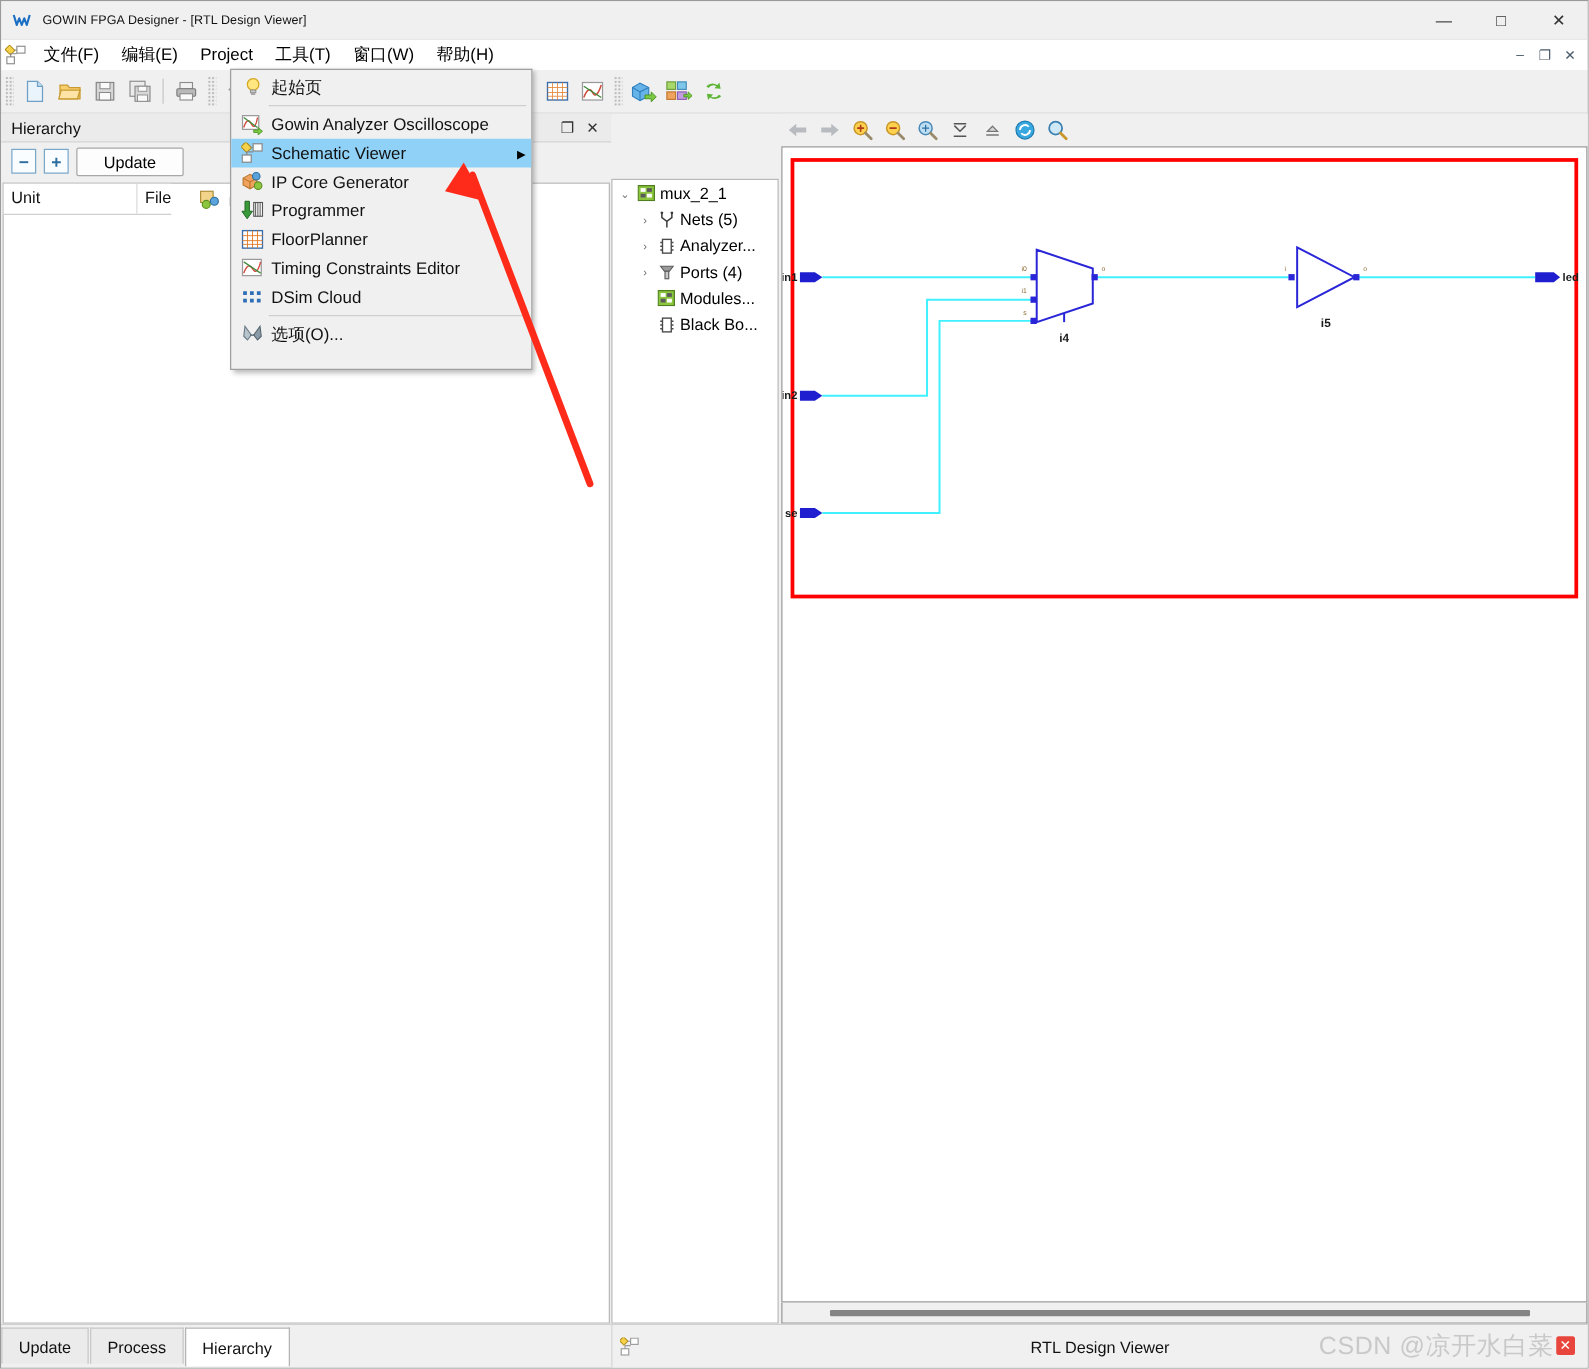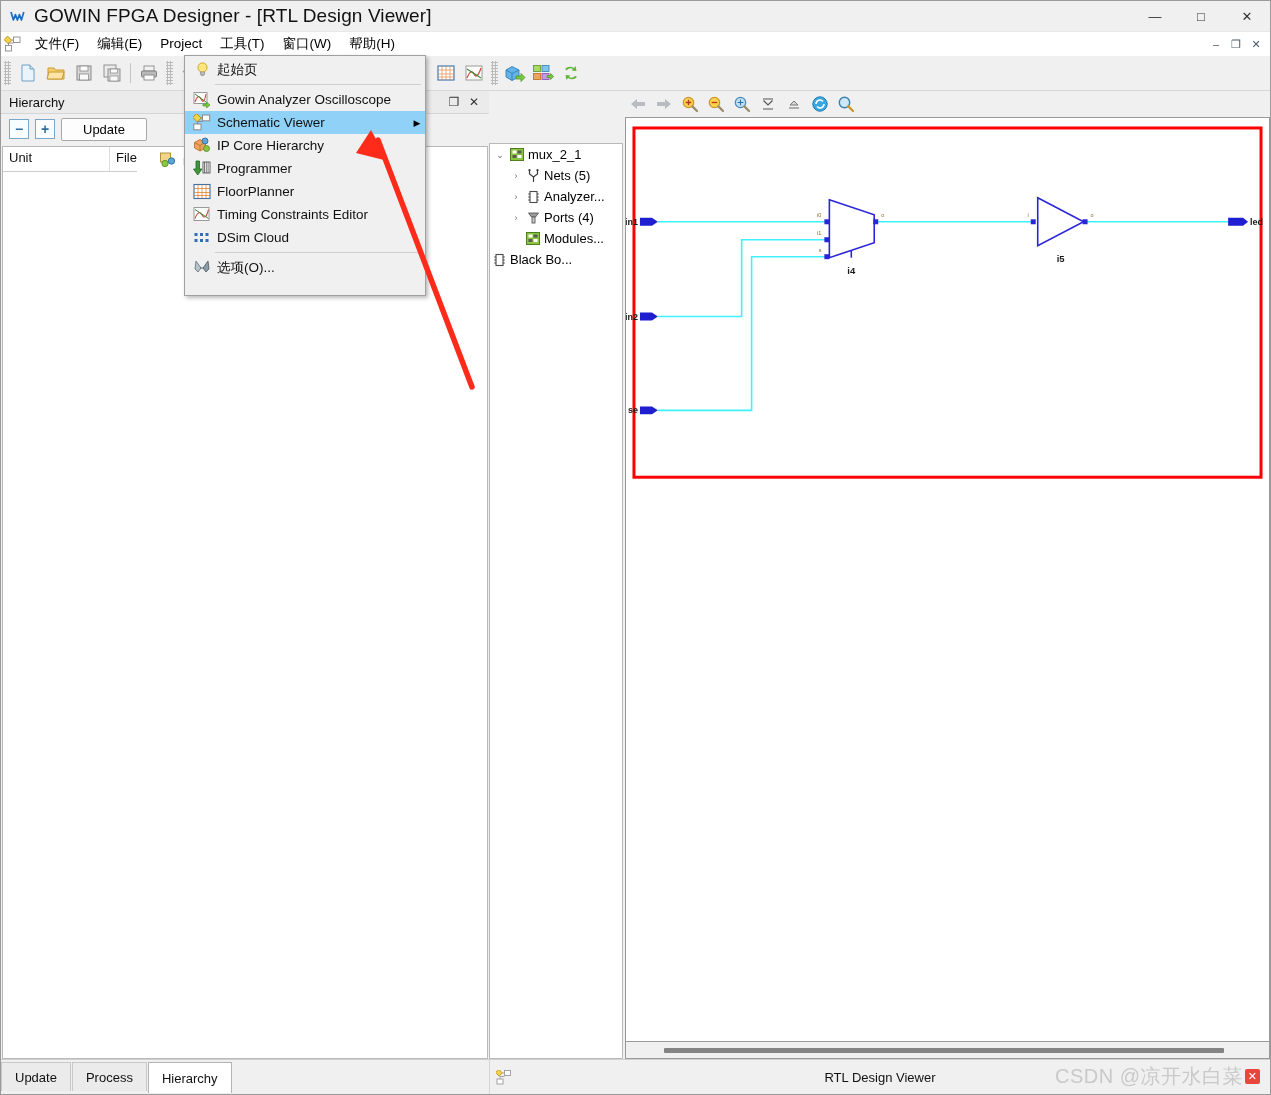--- a/index.html
+++ b/index.html
@@ -29,21 +29,21 @@
     background: #f0f0f0;
     display: flex; align-items: center;
     border-bottom: 1px solid #e8e8e8;
   }
   .app-icon {
     width: 18px; height: 18px; margin-left: 8px; margin-right: 7px;
     position: relative;
   }
   .app-icon svg { display:block; }
   .title-text {
-    font-size: 19px; color: #111; letter-spacing: 0.1px;
+    font-size: 10px; color: #111; letter-spacing: 0.1px;
   }
   .winbtns { margin-left: auto; display: flex; height: 30px; }
   .winbtn {
     width: 46px; height: 30px;
     display: flex; align-items: center; justify-content: center;
     font-size: 13px; color: #333;
   }
 
   
   .menubar {
@@ -463,21 +463,21 @@
               <rect x="0.5" y="0.5" width="13" height="12" fill="#8cc63f" stroke="#4f7f1f" stroke-width="1"></rect>
               <rect x="2.5" y="2.5" width="4" height="3" fill="#fff"></rect>
               <rect x="7.5" y="2.5" width="4" height="3" fill="#5a5a5a"></rect>
               <rect x="2.5" y="7" width="4" height="3" fill="#5a5a5a"></rect>
               <rect x="7.5" y="7" width="4" height="3" fill="#fff"></rect>
             </svg>
           </span>
           <span class="tlabel">Modules...</span>
         </div>
 
-        <div class="tree-node" style="">
+        <div class="tree-node" style="padding-left:34px">
           <span class="tic">
             <svg width="13" height="14" viewBox="0 0 13 14" style="display:block">
               <rect x="3" y="1.5" width="7" height="11" fill="#fff" stroke="#4a4a4a" stroke-width="1.1"></rect>
               <g stroke="#4a4a4a" stroke-width="1.1">
                 <path d="M1.2 4 h1.8 M1.2 7 h1.8 M1.2 10 h1.8 M10 4 h1.8 M10 7 h1.8 M10 10 h1.8"></path>
               </g>
             </svg>
           </span>
           <span class="tlabel">Black Bo...</span>
         </div>
@@ -666,21 +666,21 @@
     <div class="dd-item">
       <span class="dd-ic">
         <svg width="18" height="17" viewBox="0 0 18 17">
           <path d="M1.5 5.5 L7 2.5 L12.5 5.5 L12.5 11 L7 14 L1.5 11 Z" fill="#f0a35e" stroke="#b9752a" stroke-width=".9"></path>
           <path d="M1.5 5.5 L7 8.5 L12.5 5.5" fill="none" stroke="#b9752a" stroke-width=".9"></path>
           <path d="M7 8.5 V14" stroke="#b9752a" stroke-width=".9"></path>
           <circle cx="12" cy="4" r="3" fill="#5ba3db" stroke="#2f6f9f" stroke-width=".9"></circle>
           <circle cx="13.5" cy="11.5" r="3" fill="#8cc63f" stroke="#5d8f22" stroke-width=".9"></circle>
         </svg>
       </span>
-      <span class="dd-label">IP Core Hierarchy</span>
+      <span class="dd-label">IP Core Generator</span>
     </div>
 
     <div class="dd-item">
       <span class="dd-ic">
         <svg width="18" height="17" viewBox="0 0 18 17">
           <path d="M3 1 h3.5 v8 h2.5 L4.75 15 L0.5 9 H3 Z" fill="#3a9a3a" stroke="#226822" stroke-width=".8"></path>
           <rect x="10" y="2" width="7" height="11" fill="#fff" stroke="#555" stroke-width=".9"></rect>
           <g stroke="#555" stroke-width=".8">
             <path d="M11.5 2 v11 M13.3 2 v11 M15.1 2 v11"></path>
           </g>

